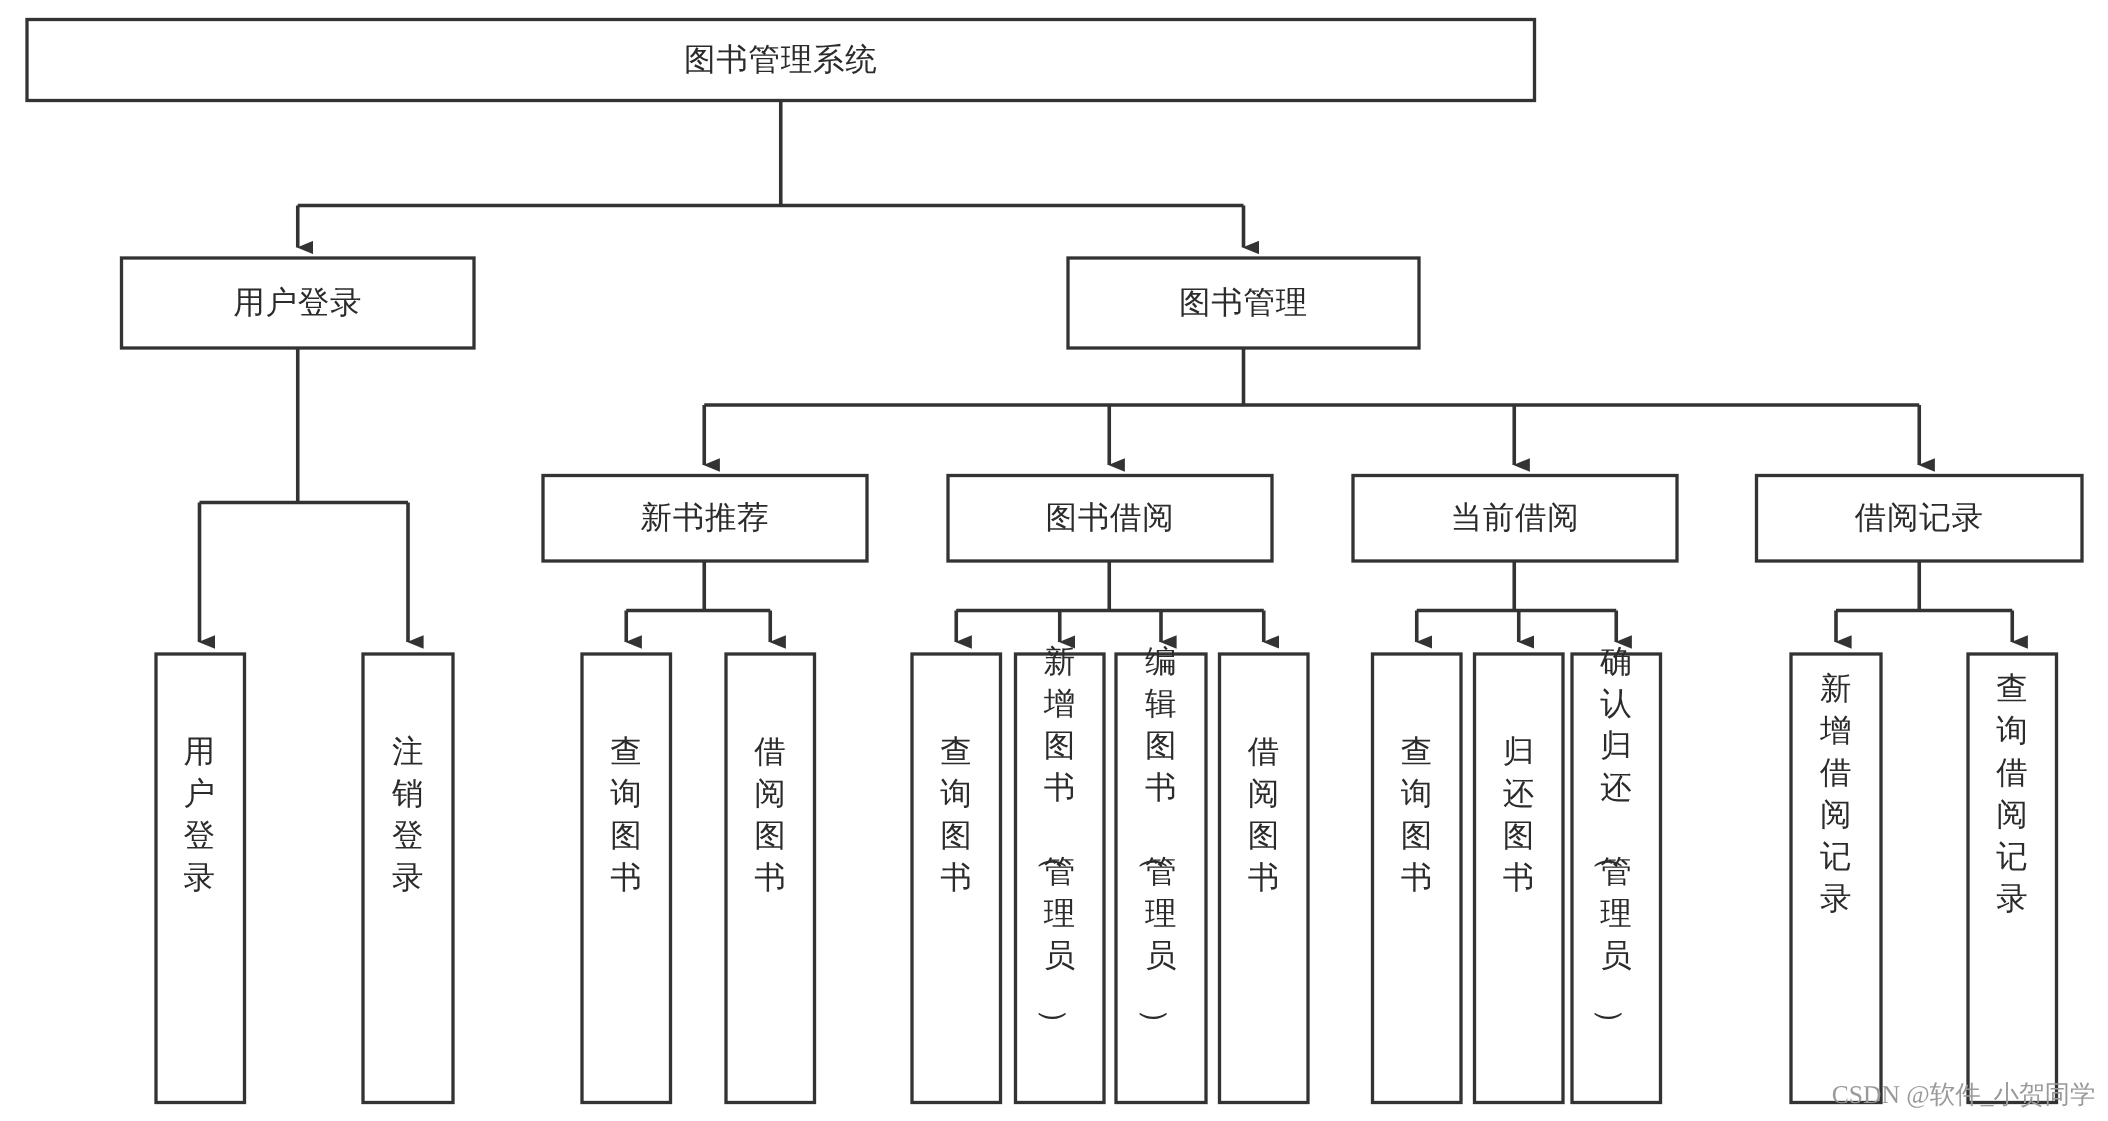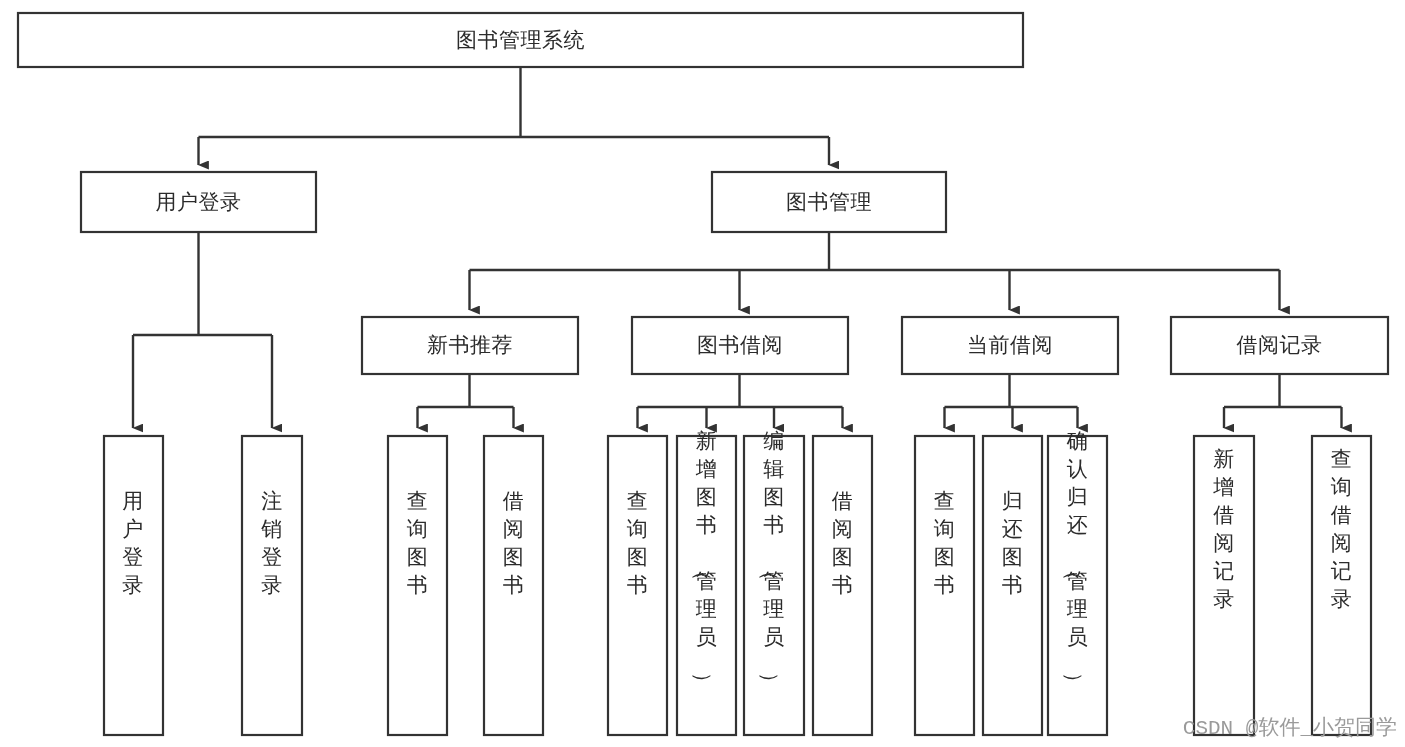--- a/index.html
+++ b/index.html
@@ -50,22 +50,22 @@
     font-family: "DejaVu Sans", "Liberation Sans", sans-serif;
     font-size: 21px;
     fill: #2b2b2b;
     text-anchor: middle;
     letter-spacing: 0.5px;
   }
   .watermark {
     position: absolute;
     right: 8px;
     bottom: 6px;
-    font-family: Liberation Mono, monospace;
-    font-size: 21px;
+    font-family: Liberation Serif, serif;
+    font-size: 17px;
     color: #9a9a9a;
     white-space: nowrap;
     pointer-events: none;
   }
 </style>
 </head>
 <body>
 
 <div id="diagram-root">
 

